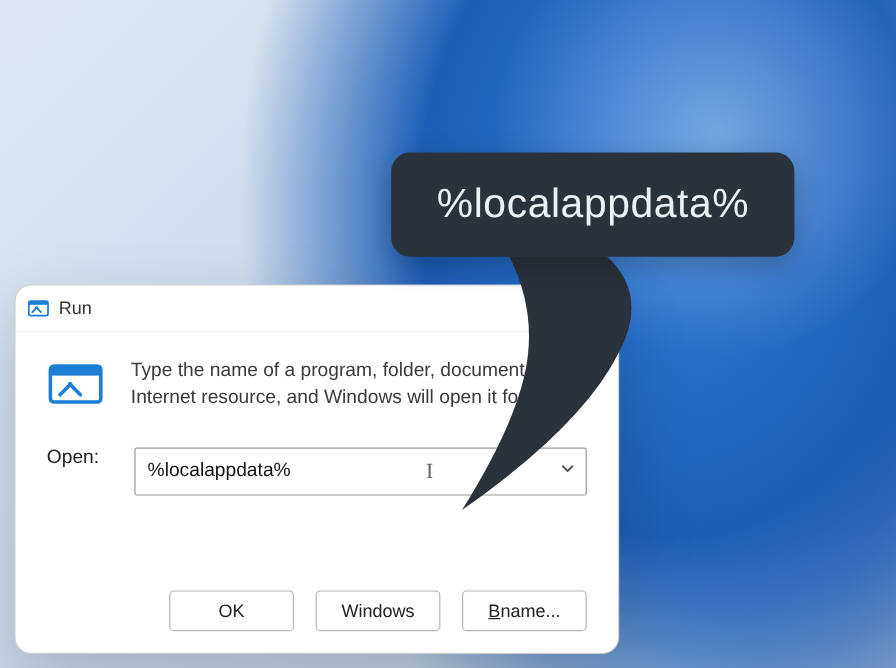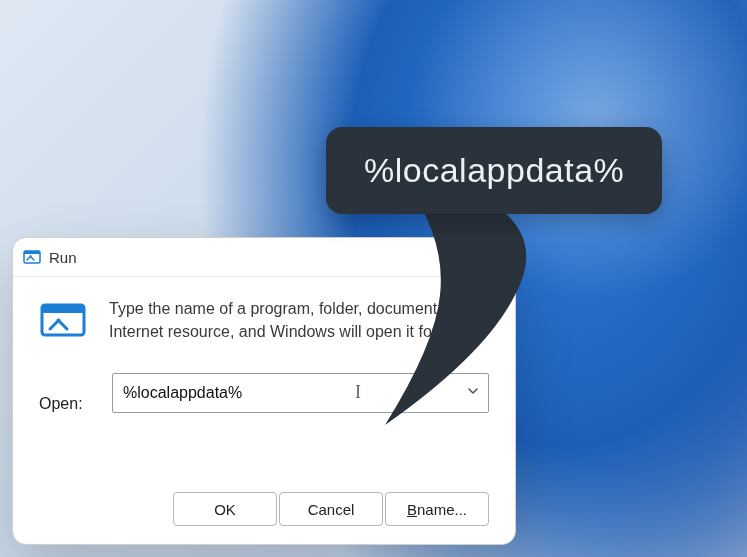--- a/index.html
+++ b/index.html
@@ -22,40 +22,40 @@
   .titlebar{
     display:flex;align-items:center;height:38px;padding:0 10px;gap:8px;
     border-bottom:1px solid #ececec;
   }
   .titlebar .win-title{font-size:15px;color:#333;}
   .run-glyph{width:18px;height:18px;display:inline-flex;align-items:center;justify-content:center;}
   .body{padding:22px 26px 0 26px;}
   .desc-row{display:flex;gap:22px;align-items:flex-start;}
   .big-icon{flex:0 0 48px;height:42px;display:flex;align-items:center;justify-content:center;}
   .desc{font-size:16px;line-height:1.45;color:#3a3a3a;margin-top:-2px;}
-  .open-row{display:flex;align-items:flex-end;gap:18px;margin-top:30px;}
+  .open-row{display:flex;align-items:flex-start;gap:18px;margin-top:30px;}
   .open-label{font-size:16px;color:#222;min-width:55px;}
   .combo{
     position:relative;flex:1;height:38px;border:1px solid #9a9a9a;border-radius:2px;
     background:#fff;display:flex;align-items:center;
   }
   .combo input{
     border:none;outline:none;font-size:16px;padding:0 30px 0 10px;width:100%;height:100%;
     background:transparent;color:#111;font-family:inherit;
   }
   .combo .chevron{
     position:absolute;right:8px;top:50%;transform:translateY(-50%);
     color:#555;pointer-events:none;
   }
   .caret-indicator{
     position:absolute;left:242px;top:8px;font-size:18px;color:#666;font-family:serif;
     pointer-events:none;
   }
   .button-row{
-    position:absolute;bottom:18px;right:26px;display:flex;gap:2px;
+    position:absolute;bottom:18px;right:26px;display:flex;gap:18px;
   }
   .btn{
     min-width:104px;height:34px;border:1px solid #b5b5b5;border-radius:4px;
     background:#fff;font-size:15px;color:#222;cursor:pointer;
     padding:0 12px;font-family:inherit;
   }
   .btn u{text-decoration:underline;}
   
   .callout{
     position:absolute;left:326px;top:127px;
@@ -113,21 +113,21 @@
             <svg width="14" height="14" viewBox="0 0 14 14">
                 <path d="M3 5 L7 9 L11 5" fill="none" stroke="#555" stroke-width="1.6" stroke-linecap="round" stroke-linejoin="round"></path>
               </svg>
           </span>
         </div>
       </div>
     </div>
 
     <div class="button-row">
       <button class="btn">OK</button>
-      <button class="btn">Cancel</button>
+      <button class="btn">Windows</button>
       <button class="btn"><u>B</u><span>name...</span></button>
     </div>
   </div>
 
   <div class="callout">
     <span>%localappdata%</span>
   </div>
   <svg class="callout-tail" width="200" height="230" viewBox="0 0 200 230">
 
     <path d="M120 0

